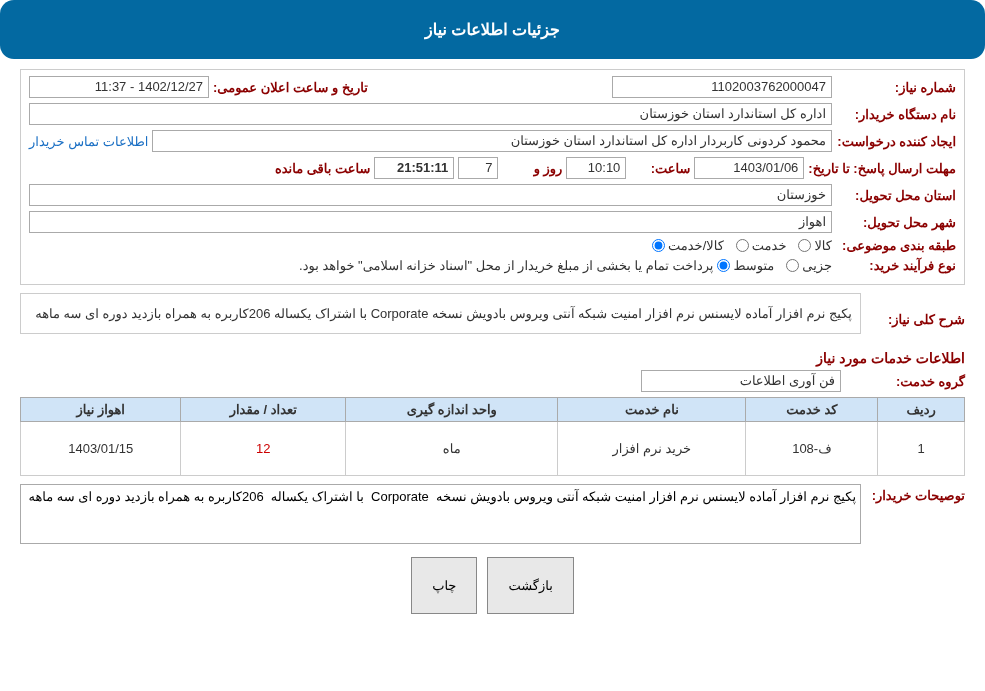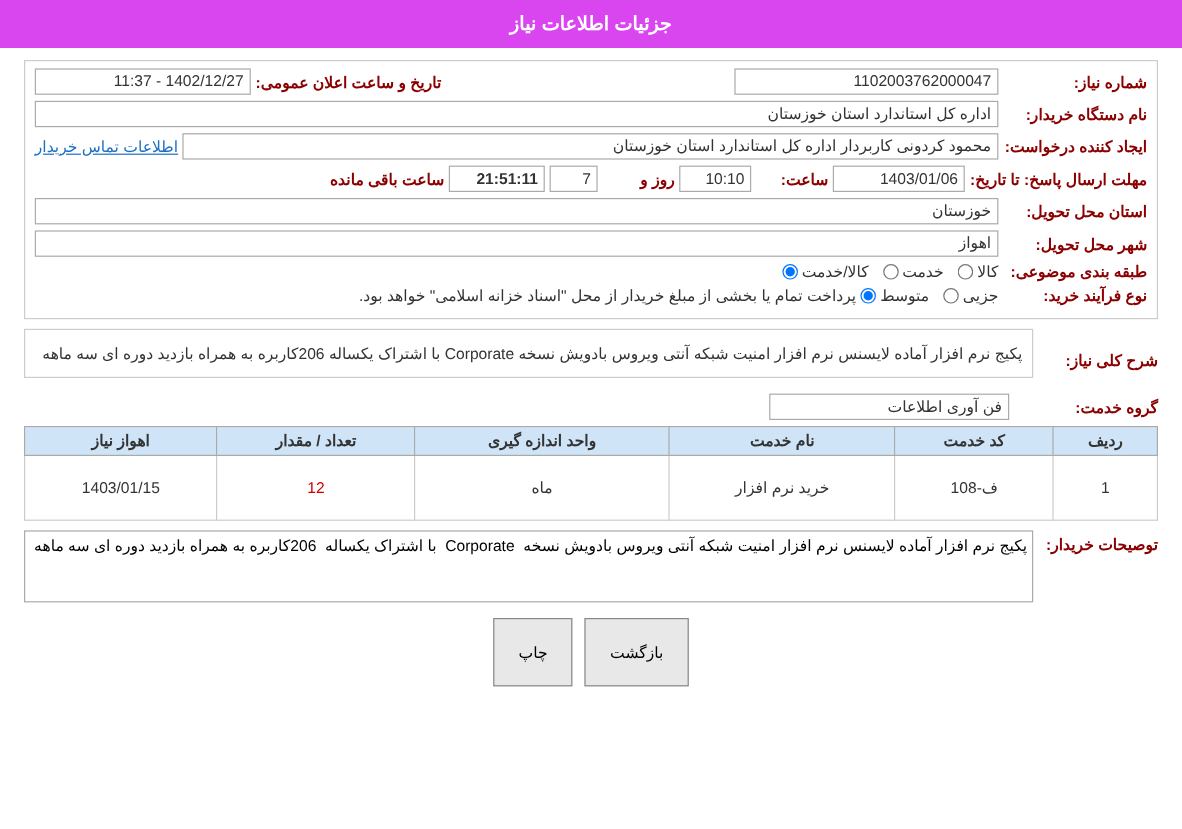--- a/index.html
+++ b/index.html
@@ -10,26 +10,27 @@
       font-size: 13px;
       color: #333;
     }
     .page-container {
       width: 985px;
       min-height: 691px;
       background: #fff;
       margin: 0 auto;
     }
     .header-bar {
-      background: #d946ef;
+      background: #0369a1;
       color: #fff;
       text-align: center;
-      padding: 10px 0;
+      padding: 20px 0;
       font-size: 16px;
       font-weight: bold;
+      border-radius: 14px;
     }
     .content {
       padding: 10px 20px;
     }
     .form-section {
       border: 1px solid #ccc;
       margin-bottom: 8px;
       padding: 6px 8px;
       background: #fff;
     }
@@ -61,21 +62,20 @@
       flex: 1;
     }
     .input-field-fixed {
       border: 1px solid #aaa;
       padding: 2px 5px;
       background: #fff;
       height: 22px;
     }
     .link-blue {
       color: #1a6fc4;
-      text-decoration: underline;
       cursor: pointer;
       white-space: nowrap;
     }
     .radio-group {
       display: flex;
       gap: 12px;
       align-items: center;
     }
     .radio-option {
       display: flex;
@@ -238,20 +238,21 @@
         </div>
         <span style="flex:1;">پرداخت تمام یا بخشی از مبلغ خریدار از محل "اسناد خزانه اسلامی" خواهد بود.</span>
       </div>
     </div>
 
     <div class="form-row">
       <span class="label" style="min-width:100px; vertical-align:top; margin-top:4px;">شرح کلی نیاز:</span>
       <div class="description-box" style="flex:1;">پکیج نرم افزار آماده لایسنس نرم افزار امنیت شبکه آنتی ویروس بادویش نسخه  Corporate با اشتراک یکساله  206کاربره به همراه بازدید دوره ای سه ماهه</div>
     </div>
 
+    <div class="section-title">اطلاعات خدمات مورد نیاز</div>
 
     <div class="form-row">
       <span class="label">گروه خدمت:</span>
       <div class="input-field" style="max-width:200px;">فن آوری اطلاعات</div>
     </div>
 
     <div class="table-container">
       <table>
         <thead>
           <tr>

